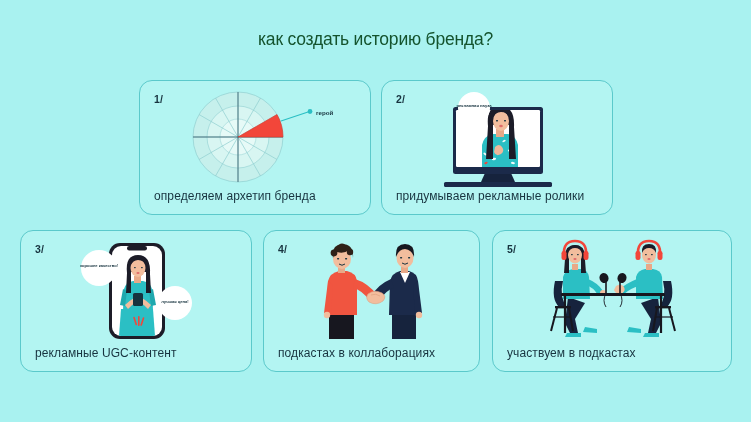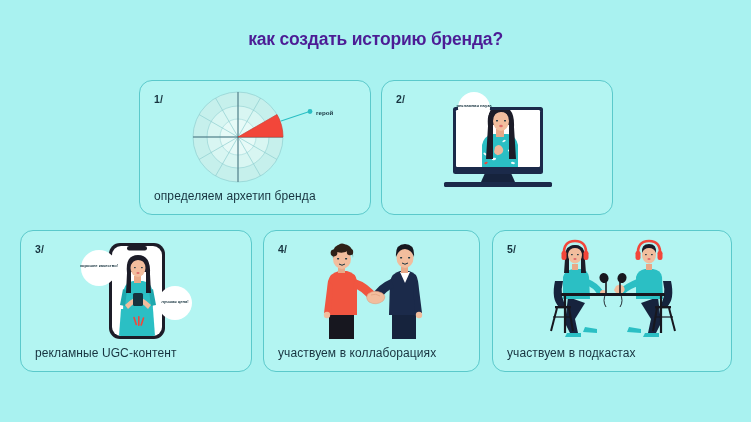--- a/index.html
+++ b/index.html
@@ -15,22 +15,22 @@
 
   .page { position: relative; width: 751px; height: 422px; }
 
   .page-title {
     position: absolute;
     top: 29px;
     left: 0;
     width: 751px;
     text-align: center;
     font-size: 17.5px;
-    font-weight: bold;
-    color: #4c1d95;
+    font-weight: normal;
+    color: #14532d;
     letter-spacing: -0.2px;
   }
 
   .card {
     position: absolute;
     border: 1.1px solid #5bc9cb;
     border-radius: 13px;
     background: #b3f5f2;
   }
 
@@ -168,20 +168,21 @@
           <rect x="114" y="39" width="2" height="1.4" rx="0.6"></rect>
           <rect x="122" y="39" width="2" height="1.4" rx="0.6"></rect>
         </g>
         <ellipse cx="119" cy="45" rx="1.8" ry="1.2" fill="#e06a6a"></ellipse>
       </g>
 
       <circle cx="92" cy="27" r="16" fill="#ffffff"></circle>
       <text class="bubble-label" x="92" y="25.5" font-size="4.2" text-anchor="middle">рекламная пауза</text>
     </svg>
 
+    <div class="card-caption">придумываем рекламные ролики</div>
   </div>
 
   <div class="card" id="card3">
     <div class="card-num">3/</div>
 
     <svg class="art" id="art3" viewBox="0 0 232 118">
 
       <rect x="88" y="12" width="56" height="96" rx="11" fill="#1c1c28"></rect>
       <rect x="91" y="15" width="50" height="90" rx="9" fill="#ffffff"></rect>
       <rect x="106" y="15" width="20" height="4.5" rx="2.2" fill="#1c1c28"></rect>
@@ -287,21 +288,21 @@
         </g>
         <path d="M 138 32 q 3 2.5 6 0" stroke="#17333f" stroke-width="1" fill="none"></path>
       </g>
 
       <g>
         <path d="M 104 63 Q 110 58 118 62 Q 123 65 119 70 Q 112 75 105 71 Q 101 67 104 63 Z" fill="#f2bd9d" stroke="#e0a07e" stroke-width="0.6"></path>
         <path d="M 107 64 q 5 -2 9 1" stroke="#e0a07e" stroke-width="0.7" fill="none"></path>
       </g>
     </svg>
 
-    <div class="card-caption">участвуем в коллаборациях</div>
+    <div class="card-caption">подкастах в коллаборациях</div>
   </div>
 
   <div class="card" id="card5">
     <div class="card-num">5/</div>
 
     <svg class="art" id="art5" viewBox="0 0 240 118">
 
       <g>
 
         <path d="M 75 66 L 72 92 L 78 104 L 85 102 L 82 88 L 92 72 Z" fill="#16233d"></path>

